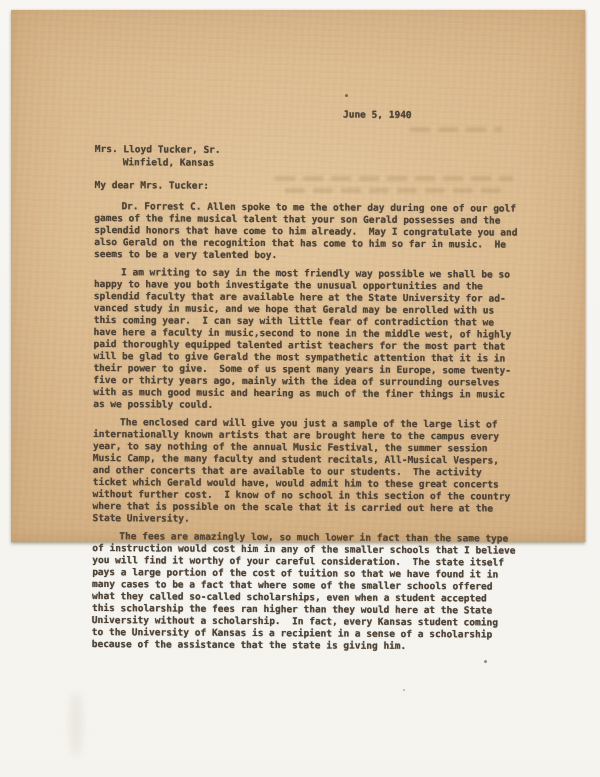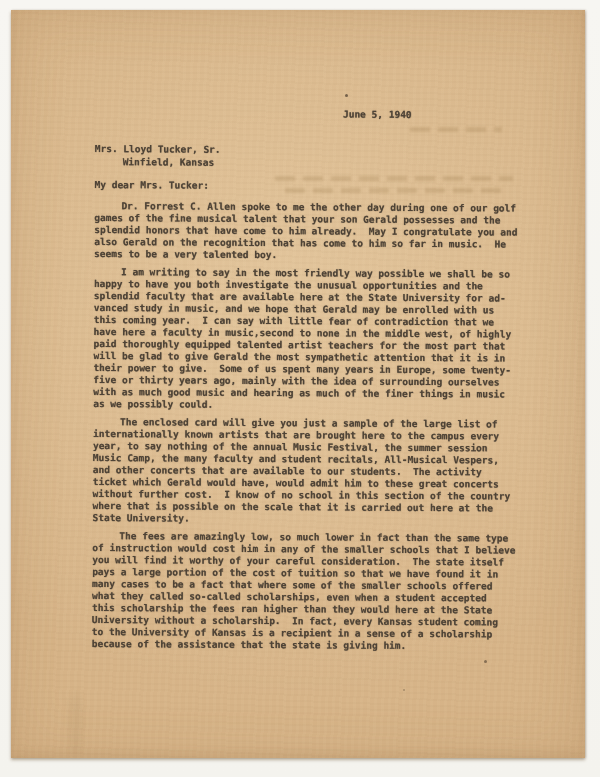--- a/index.html
+++ b/index.html
@@ -18,21 +18,21 @@
   .scan-bg {
     position: absolute;
     inset: 0;
     background: linear-gradient(180deg, #f7f6f2 0%, #f4f3ee 100%);
   }
   .paper {
     position: absolute;
     left: 11px;
     top: 10px;
     width: 574px;
-    height: 748px;
+    height: 532px;
     background:
       radial-gradient(ellipse 130% 90% at 48% 38%, rgba(255,240,205,0.25) 0%, rgba(0,0,0,0) 60%),
       radial-gradient(ellipse 120% 120% at 50% 50%, #d9b78c 0%, #d5b286 55%, #cfaa7d 92%, #c9a376 100%);
     box-shadow: 0 2px 3px rgba(110, 88, 58, 0.45), 1px 0 2px rgba(110,88,58,0.25);
   }
   
   .paper-grain {
     position: absolute;
     inset: 0;
     background:

